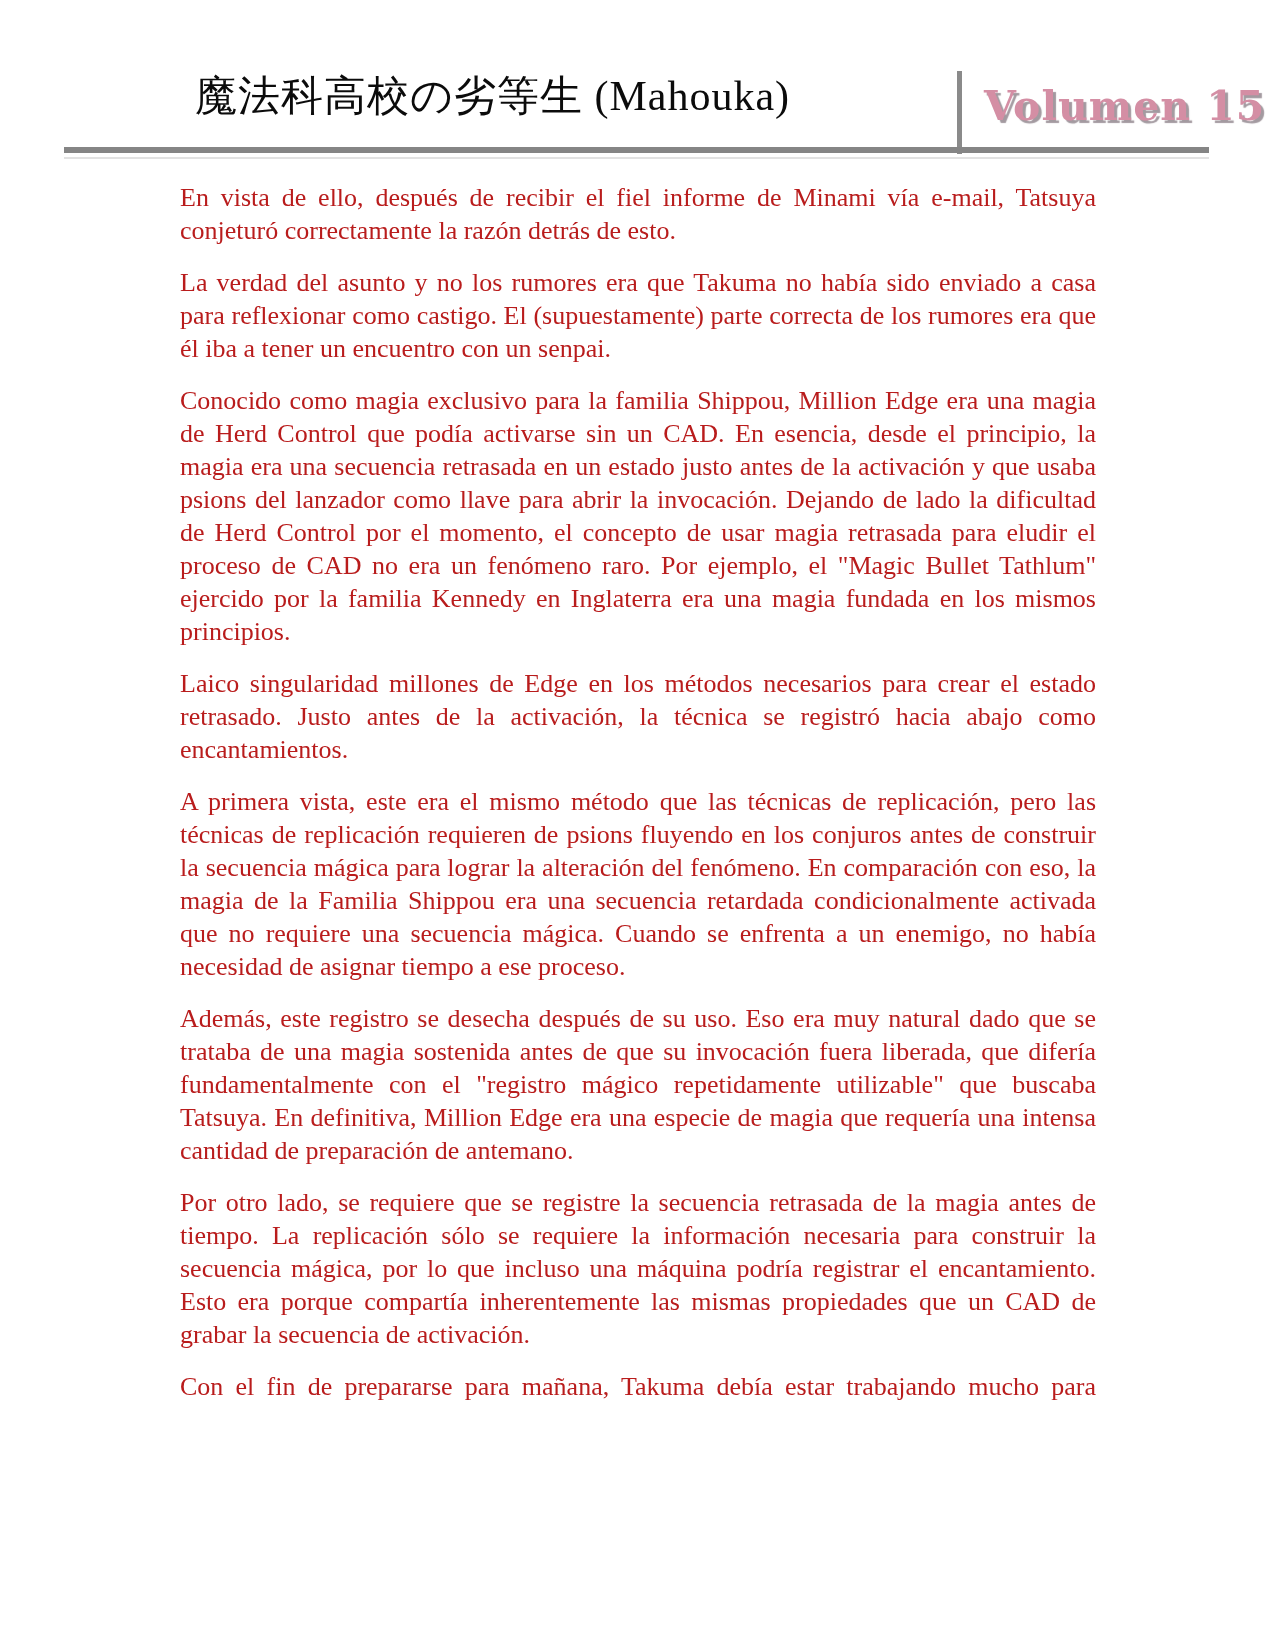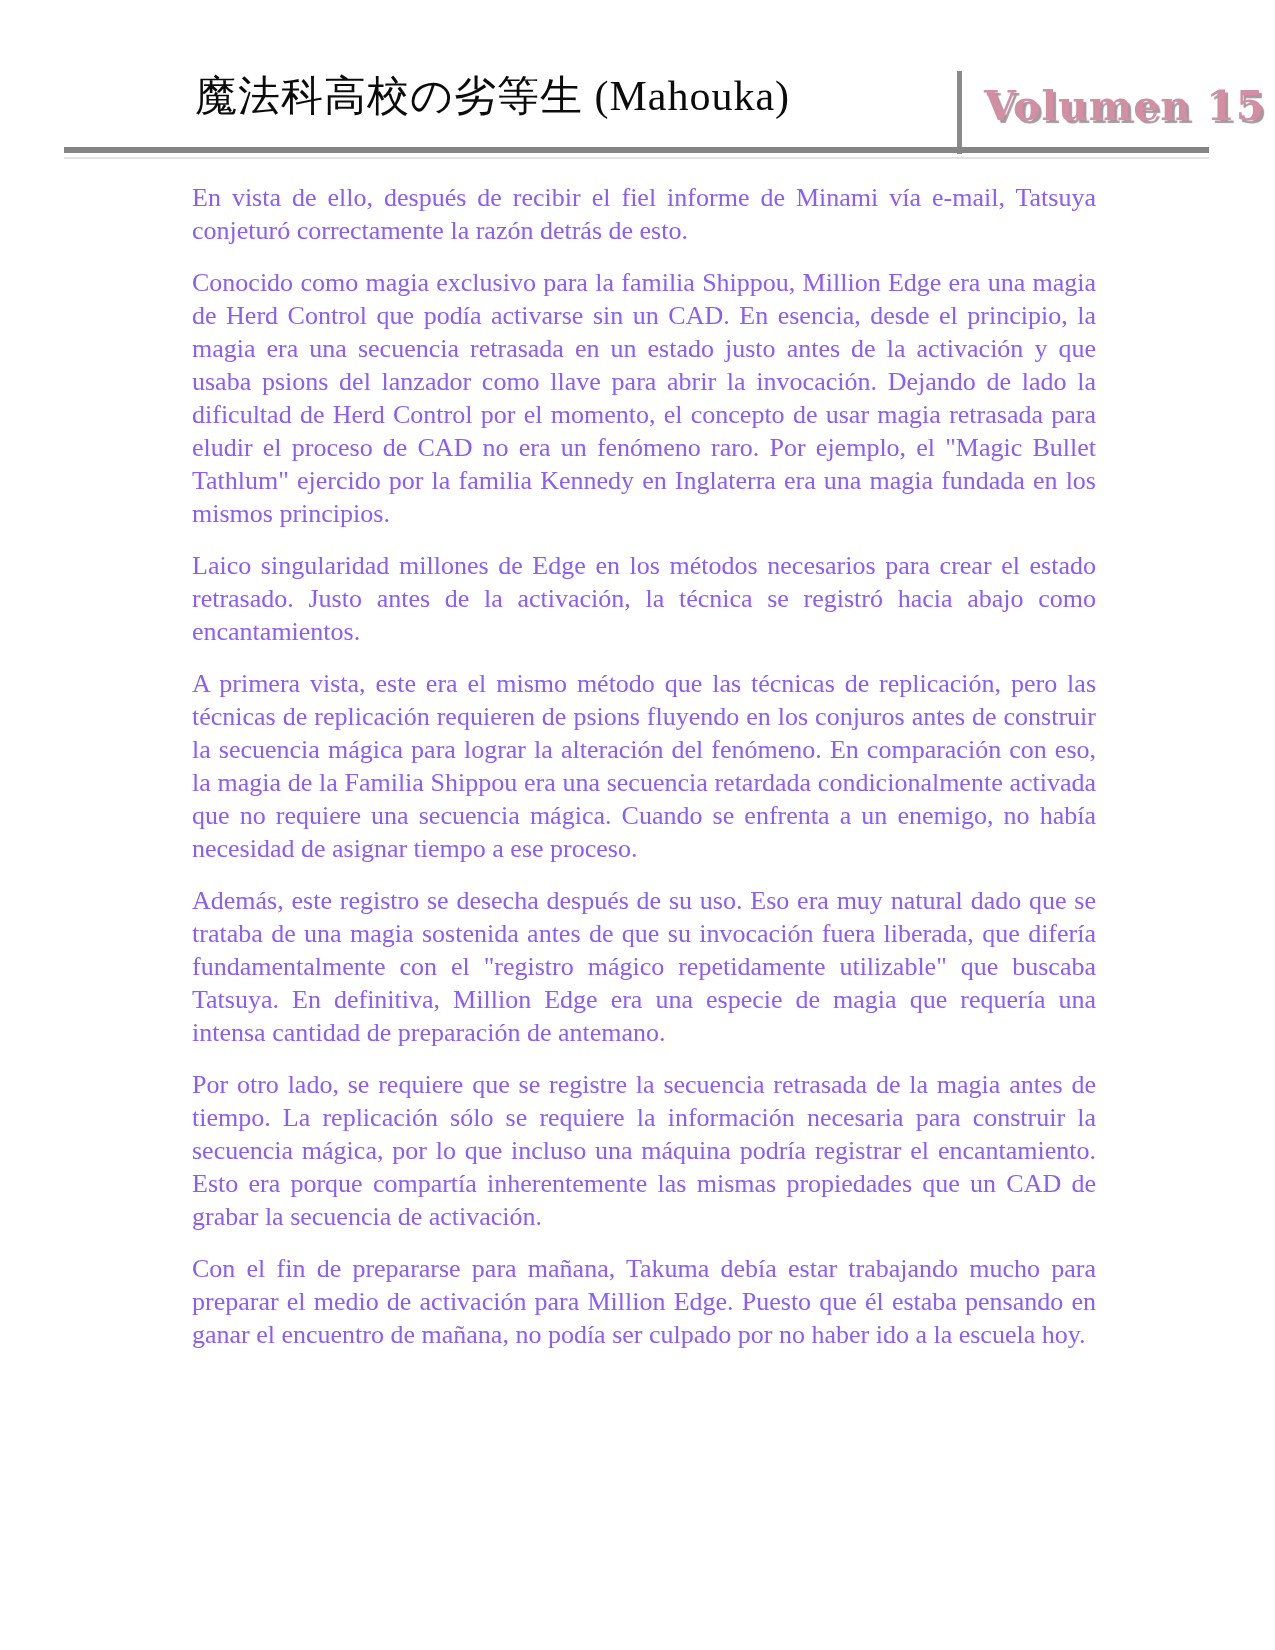--- a/index.html
+++ b/index.html
@@ -65,25 +65,25 @@
   }
 
   
   .body-text {
     position: absolute;
     left: 180px;
     top: 181px;
     width: 916px;
   }
   .body-text p {
-    margin: 0 0 19px 12px;
+    margin: 0 0 19px 0;
     font-family: "Liberation Serif", serif;
     font-size: 26px;
     line-height: 33px;
-    color: #8b5cf6;
+    color: #b91c1c;
     text-align: justify;
   }
 
   
   .page-number {
     position: absolute;
     left: 1168px;
     top: 1544px;
     font-family: "Liberation Sans", sans-serif;
     font-size: 19px;
@@ -99,20 +99,21 @@
 
   <div class="header-vbar"></div>
 
   <div class="volume-label" style="color: rgb(212, 142, 164);">Volumen 15</div>
 
   <div class="header-rule"></div>
   <div class="header-rule-echo"></div>
 
   <div class="body-text">
     <p>En vista de ello, después de recibir el fiel informe de Minami vía e-mail, Tatsuya conjeturó correctamente la razón detrás de esto.</p>
+    <p>La verdad del asunto y no los rumores era que Takuma no había sido enviado a casa para reflexionar como castigo. El (supuestamente) parte correcta de los rumores era que él iba a tener un encuentro con un senpai.</p>
     <p>Conocido como magia exclusivo para la familia Shippou, Million Edge era una magia de Herd Control que podía activarse sin un CAD. En esencia, desde el principio, la magia era una secuencia retrasada en un estado justo antes de la activación y que usaba psions del lanzador como llave para abrir la invocación. Dejando de lado la dificultad de Herd Control por el momento, el concepto de usar magia retrasada para eludir el proceso de CAD no era un fenómeno raro. Por ejemplo, el "Magic Bullet Tathlum" ejercido por la familia Kennedy en Inglaterra era una magia fundada en los mismos principios.</p>
     <p>Laico singularidad millones de Edge en los métodos necesarios para crear el estado retrasado. Justo antes de la activación, la técnica se registró hacia abajo como encantamientos.</p>
     <p>A primera vista, este era el mismo método que las técnicas de replicación, pero las técnicas de replicación requieren de psions fluyendo en los conjuros antes de construir la secuencia mágica para lograr la alteración del fenómeno. En comparación con eso, la magia de la Familia Shippou era una secuencia retardada condicionalmente activada que no requiere una secuencia mágica. Cuando se enfrenta a un enemigo, no había necesidad de asignar tiempo a ese proceso.</p>
     <p>Además, este registro se desecha después de su uso. Eso era muy natural dado que se trataba de una magia sostenida antes de que su invocación fuera liberada, que difería fundamentalmente con el "registro mágico repetidamente utilizable" que buscaba Tatsuya. En definitiva, Million Edge era una especie de magia que requería una intensa cantidad de preparación de antemano.</p>
     <p>Por otro lado, se requiere que se registre la secuencia retrasada de la magia antes de tiempo. La replicación sólo se requiere la información necesaria para construir la secuencia mágica, por lo que incluso una máquina podría registrar el encantamiento. Esto era porque compartía inherentemente las mismas propiedades que un CAD de grabar la secuencia de activación.</p>
     <p>Con el fin de prepararse para mañana, Takuma debía estar trabajando mucho para preparar el medio de activación para Million Edge. Puesto que él estaba pensando en ganar el encuentro de mañana, no podía ser culpado por no haber ido a la escuela hoy.</p>
   </div>
 
   <div class="page-number" style="color: rgb(36, 55, 70);">287</div>
 

